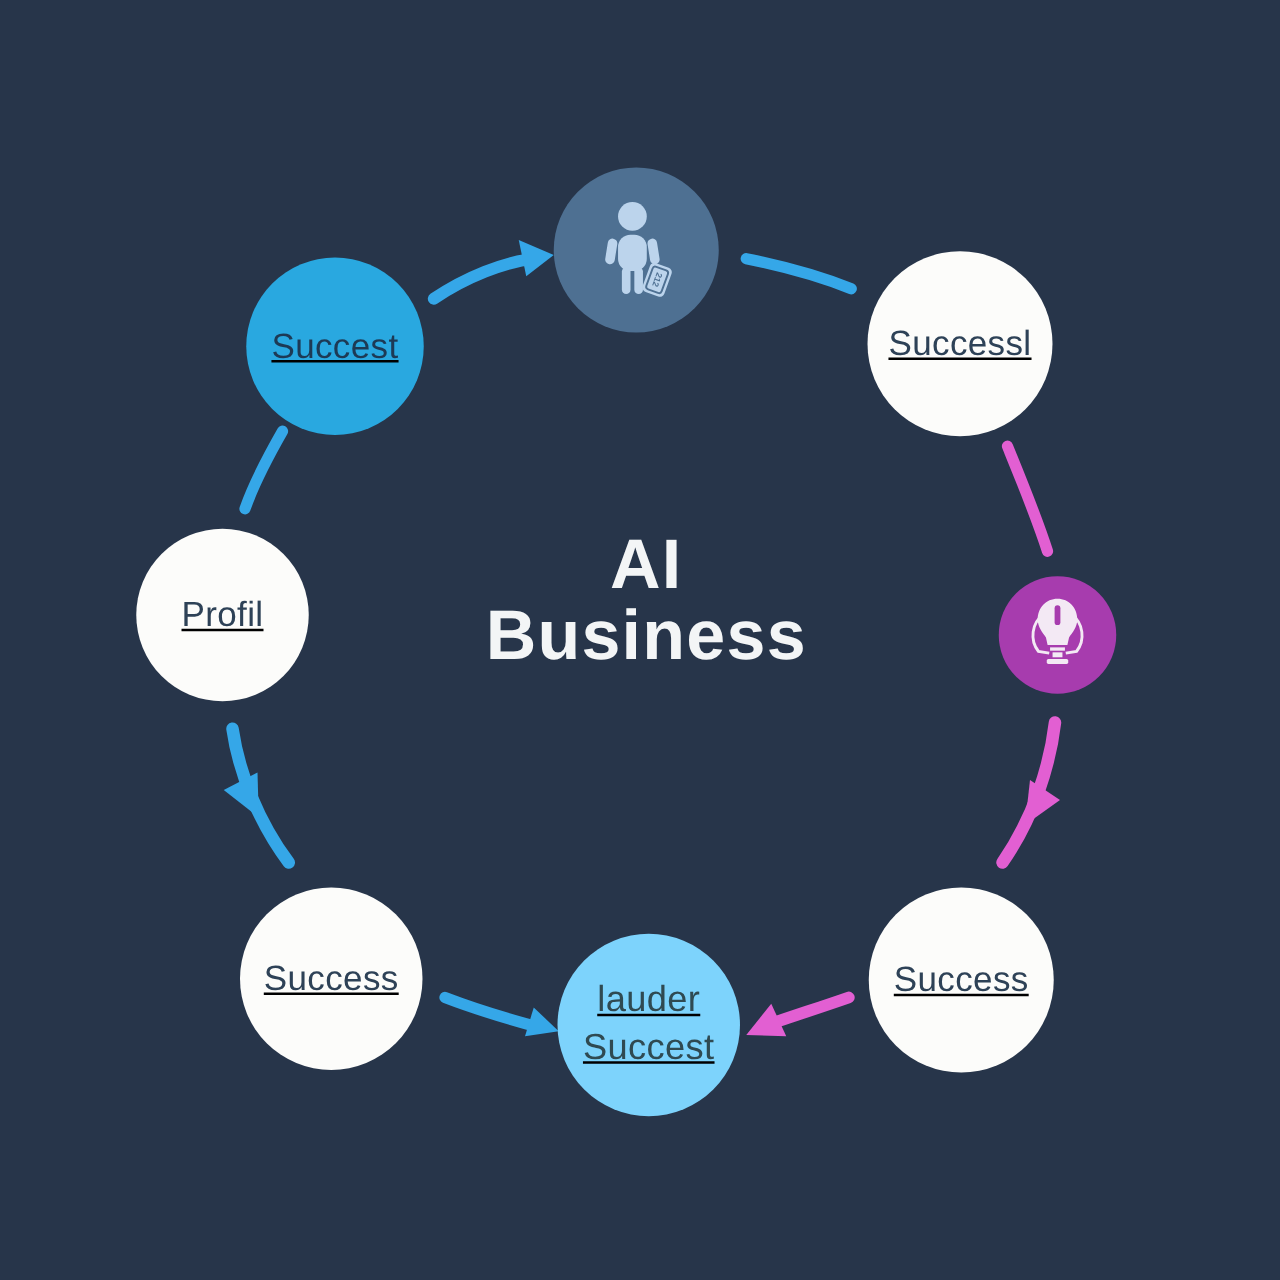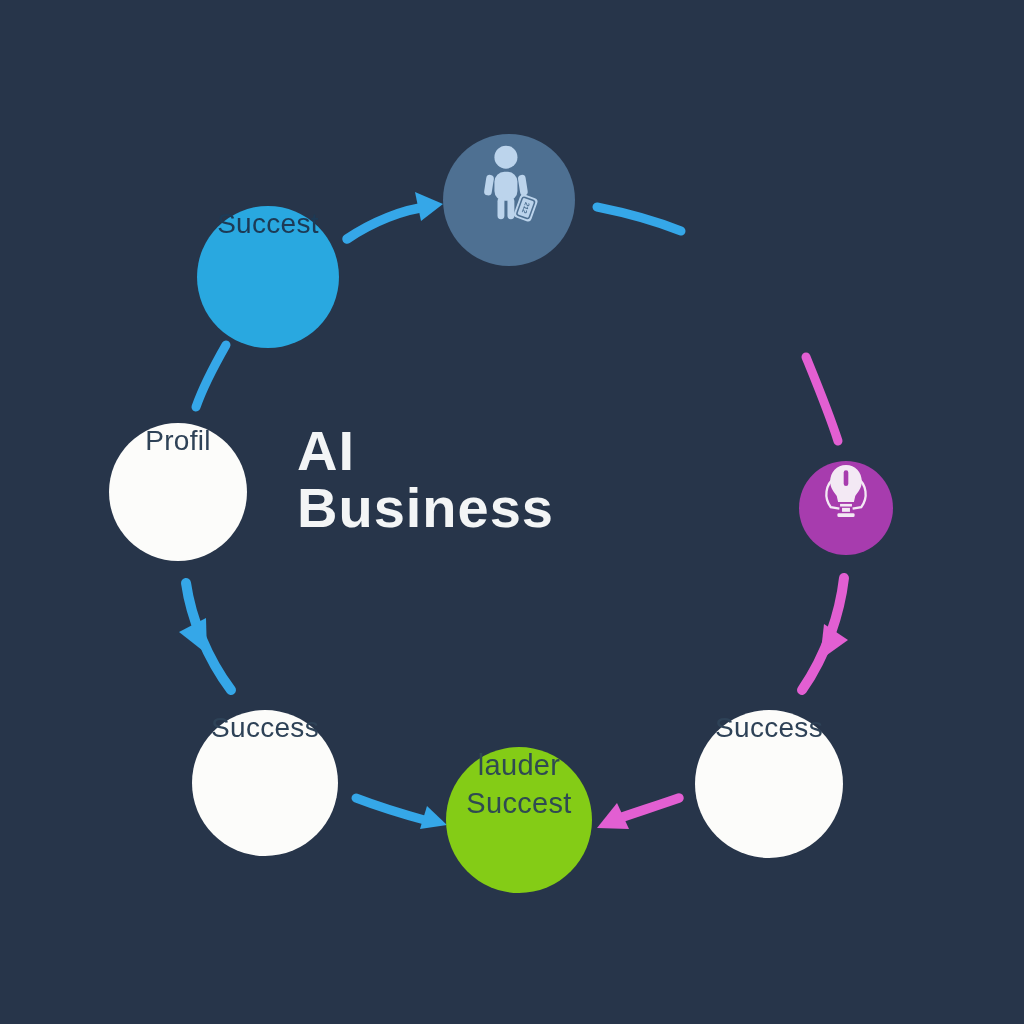--- a/index.html
+++ b/index.html
@@ -8,44 +8,47 @@
     width:1024px;height:1024px;
     background:#27354a;
     overflow:hidden;
     font-family:"Liberation Sans", sans-serif;
   }
   .arrow-layer{position:absolute;left:0;top:0;width:1024px;height:1024px;}
   .node{
     position:absolute;
     border-radius:50%;
     display:flex;
+    align-items:center;
     justify-content:center;
     text-align:center;
     box-sizing:border-box;
+    text-decoration:underline;
   }
   .node-label{
     font-size:28px;
     font-weight:500;
     color:#2e4257;
     letter-spacing:0.3px;
     line-height:1.3;
   }
   .node-succest{left:197px;top:206px;width:142px;height:142px;background:#29a8e0;}
   .node-succest .node-label{color:#1d3a55;}
   .node-person{left:443px;top:134px;width:132px;height:132px;background:#4e7092;}
   .node-successl{left:694px;top:201px;width:148px;height:148px;background:#fcfcfa;}
   .node-profil{left:109px;top:423px;width:138px;height:138px;background:#fcfcfa;}
   .node-idea{left:799px;top:461px;width:94px;height:94px;background:#a73cae;}
   .node-success-bl{left:192px;top:710px;width:146px;height:146px;background:#fcfcfa;}
-  .node-profit{left:446px;top:747px;width:146px;height:146px;background:#84cc16;}
+  .node-profit{left:446px;top:747px;width:146px;height:146px;background:#7dd3fc;}
   .node-profit .node-label{color:#2f4a52;font-size:29px;}
   .node-success-br{left:695px;top:710px;width:148px;height:148px;background:#fcfcfa;}
   .title{
     position:absolute;
     left:297px;top:422px;width:440px;
+    text-align:center;
     color:#f3f5f6;
     font-weight:bold;
     font-size:56px;
     line-height:57px;
     letter-spacing:1px;
   }
 </style>
 </head>
 <body>
 
@@ -105,20 +108,23 @@
         <rect x="58" y="78" width="9" height="28" rx="4.5"></rect>
       </g>
       <g transform="translate(76,72) rotate(20)">
         <rect x="0" y="0" width="24" height="32" rx="5" fill="#bcd4ec"></rect>
         <rect x="3.5" y="3.5" width="17" height="25" rx="3" fill="none" stroke="#4e7092" stroke-width="2"></rect>
         <text x="12" y="19" font-size="9" font-weight="bold" fill="#4e7092" text-anchor="middle" transform="rotate(90 12 16)">212</text>
       </g>
     </svg>
   </div>
 
+  <div class="node node-successl">
+    <span class="node-label">Successl</span>
+  </div>
 
   <div class="node node-profil">
     <span class="node-label">Profil</span>
   </div>
 
   <div class="node node-idea">
     <svg width="66" height="66" viewBox="0 0 100 100">
       <path d="M33 25 A 30 31 0 0 0 27 70 L 40 72" fill="none" stroke="#f3e9f4" stroke-width="3.5"></path>
       <path d="M67 25 A 30 31 0 0 1 73 70 L 60 72" fill="none" stroke="#f3e9f4" stroke-width="3.5"></path>
       <path d="M50 6 C 36 6 26 17 26 31 C 26 41 32 47 36 53 L 38 62 L 62 62 L 64 53 C 68 47 74 41 74 31 C 74 17 64 6 50 6 Z" fill="#f3e9f4"></path>

